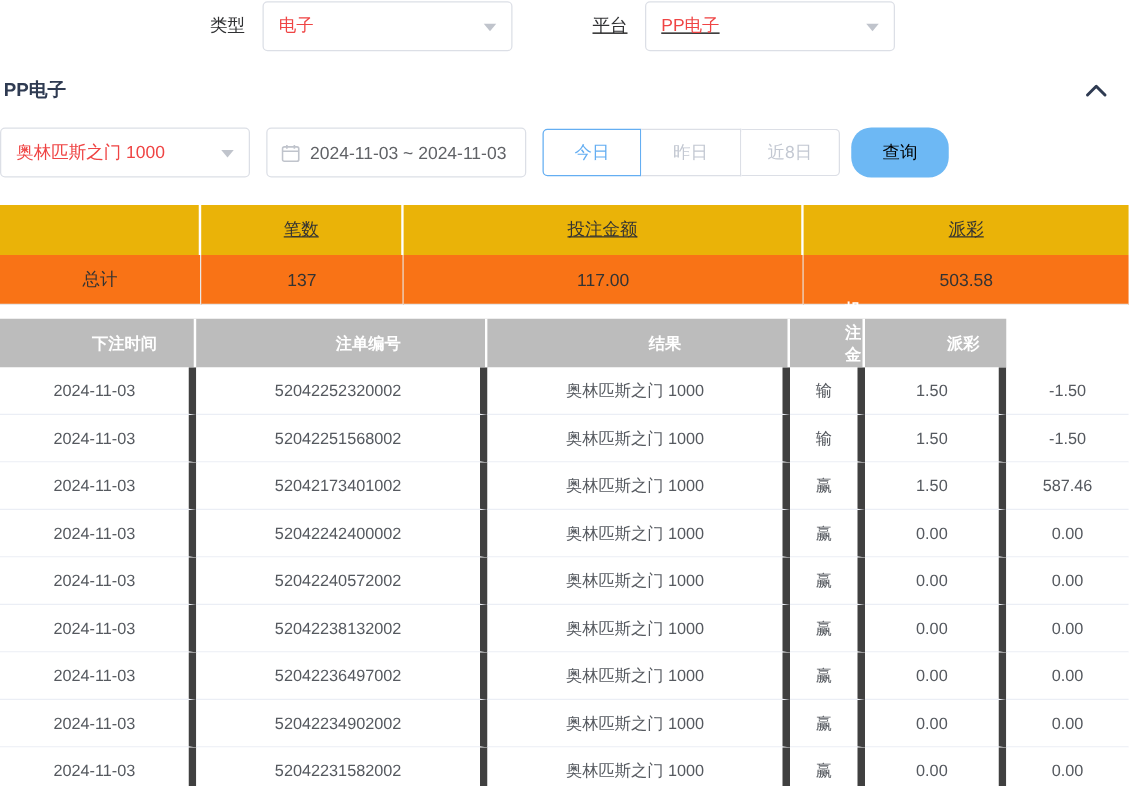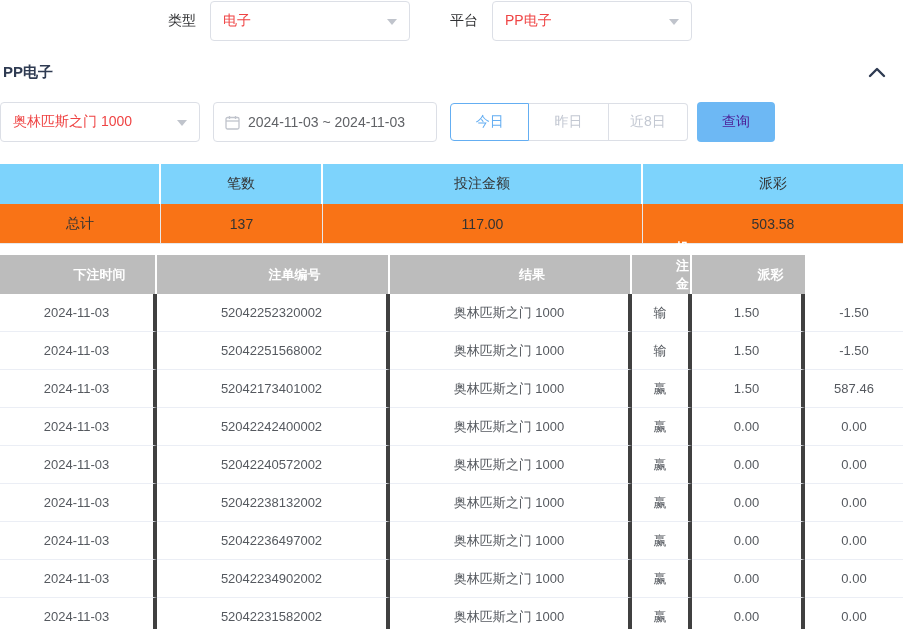--- a/index.html
+++ b/index.html
@@ -5,66 +5,66 @@
   * { box-sizing: border-box; margin: 0; padding: 0; }
   html, body { width: 903px; height: 629px; overflow: hidden; background: #fff;
     font-family: "Liberation Sans", "DejaVu Sans", sans-serif; }
 
   
   .top-filters { display: flex; align-items: center; padding-left: 168px; margin-top: 1px; height: 40px; }
   .tf-label { font-size: 14px; color: #303133; margin-right: 14px; white-space: nowrap; text-align: right; }
   .select-box { width: 200px; height: 40px; border: 1px solid #dcdfe6; border-radius: 4px;
     display: flex; align-items: center; justify-content: space-between; padding: 0 12px;
     font-size: 14px; color: #ef4444; background: #fff; cursor: pointer; }
-  .tf-group2 { margin-left: 40px; display: flex; align-items: center; }
+  .tf-group2 { margin-left: 64px; display: flex; align-items: center; text-decoration: underline; }
   .caret-down { width: 0; height: 0; border: 5px solid transparent; border-top: 6px solid #c0c4cc;
     margin-top: 6px; flex: 0 0 auto; }
 
   
   .section-header { display: flex; align-items: center; justify-content: space-between;
     margin-top: 20px; padding: 0 16px 0 3px; height: 22px; }
   .section-title { font-size: 15px; font-weight: bold; color: #2f3b52; }
   .collapse-btn { background: none; border: none; cursor: pointer; padding: 0; line-height: 0; }
 
   
   .query-bar { display: flex; align-items: center; margin-top: 19px; height: 40px; }
   .game-select { width: 200px; }
-  .date-box { width: 224px; height: 40px; border: 1px solid #dcdfe6; border-radius: 4px;
+  .date-box { width: 208px; height: 40px; border: 1px solid #dcdfe6; border-radius: 4px;
     display: flex; align-items: center; padding: 0 11px; margin-left: 13px;
     font-size: 14px; color: #606266; cursor: pointer; }
   .date-box svg { margin-right: 8px; flex: 0 0 auto; }
   .btn-group { display: grid; grid-template-columns: repeat(3, 1fr); width: 238px; margin-left: 13px; }
   .qbtn { height: 38px; background: #fff; border: 1px solid #dcdfe6; border-left-width: 0;
     font-size: 14px; color: #c3c8d2; cursor: pointer; font-family: inherit; }
   .qbtn:first-child { border-left-width: 1px; border-radius: 4px 0 0 4px; }
   .qbtn:last-child { border-radius: 0 4px 4px 0; }
   .qbtn.active { color: #64aef2; border: 1px solid #64aef2; }
-  .search-btn { width: 78px; height: 40px; margin-left: 9px; border: none; border-radius: 4px;
-    background: #6db8f4; color: #4c1d95; font-size: 14px; cursor: pointer; font-family: inherit; text-align: center; }
+  .search-btn { width: 78px; height: 40px; margin-left: 9px; border: none; border-radius: 16px;
+    background: #6db8f4; color: #000000; font-size: 14px; cursor: pointer; font-family: inherit; text-align: center; }
 
   
   .summary { margin-top: 22px; width: 903px; }
   .sum-row { display: grid; grid-template-columns: 161px 162px 320px 260px; }
-  .sum-head .sum-cell { background: #7dd3fc; color: #333; font-size: 14px; height: 40px;
-    border-right: 2px solid #fff; }
+  .sum-head .sum-cell { background: #eab308; color: #333; font-size: 14px; height: 40px;
+    border-right: 2px solid #fff; text-decoration: underline; }
   .sum-head .sum-cell:last-child { border-right: none; }
   .sum-cell { display: flex; align-items: center; justify-content: center; }
   .sum-body .sum-cell { height: 40px; font-size: 14px; color: #333; background: #f97316;
     border-right: 1px solid #e8e8e8; border-bottom: 1px solid #e8e8e8; }
   .sum-body .sum-cell:last-child { border-right: none; }
 
   
   .dtable { margin-top: 11px; width: 903px; }
   .tgrid { display: grid; grid-template-columns: 157px 233px 242px 60px 113px 98px; }
   .thead .tcell { background: #bcbcbc; color: #fff; font-size: 13px; font-weight: bold;
     height: 39px; border-right: 2px solid #fff; padding-left: 44px; }
   .thead .tcell:last-child { border-right: none; }
   .tcell { display: flex; align-items: center; justify-content: center; }
   .trow .tcell { height: 38px; font-size: 13px; color: #55595f; background: #fff;
-    border-right: 4px solid #404040; border-bottom: 1px solid #ebeef5; }
+    border-right: 6px solid #404040; border-bottom: 1px solid #ebeef5; }
   .trow .tcell:last-child { border-right: none; }
   .neg { color: #f56c6c; }
 </style>
 </head>
 <body>
 
 <div class="top-filters">
   <span class="tf-label">类型</span>
   <div class="select-box">
     <span>电子</span>

